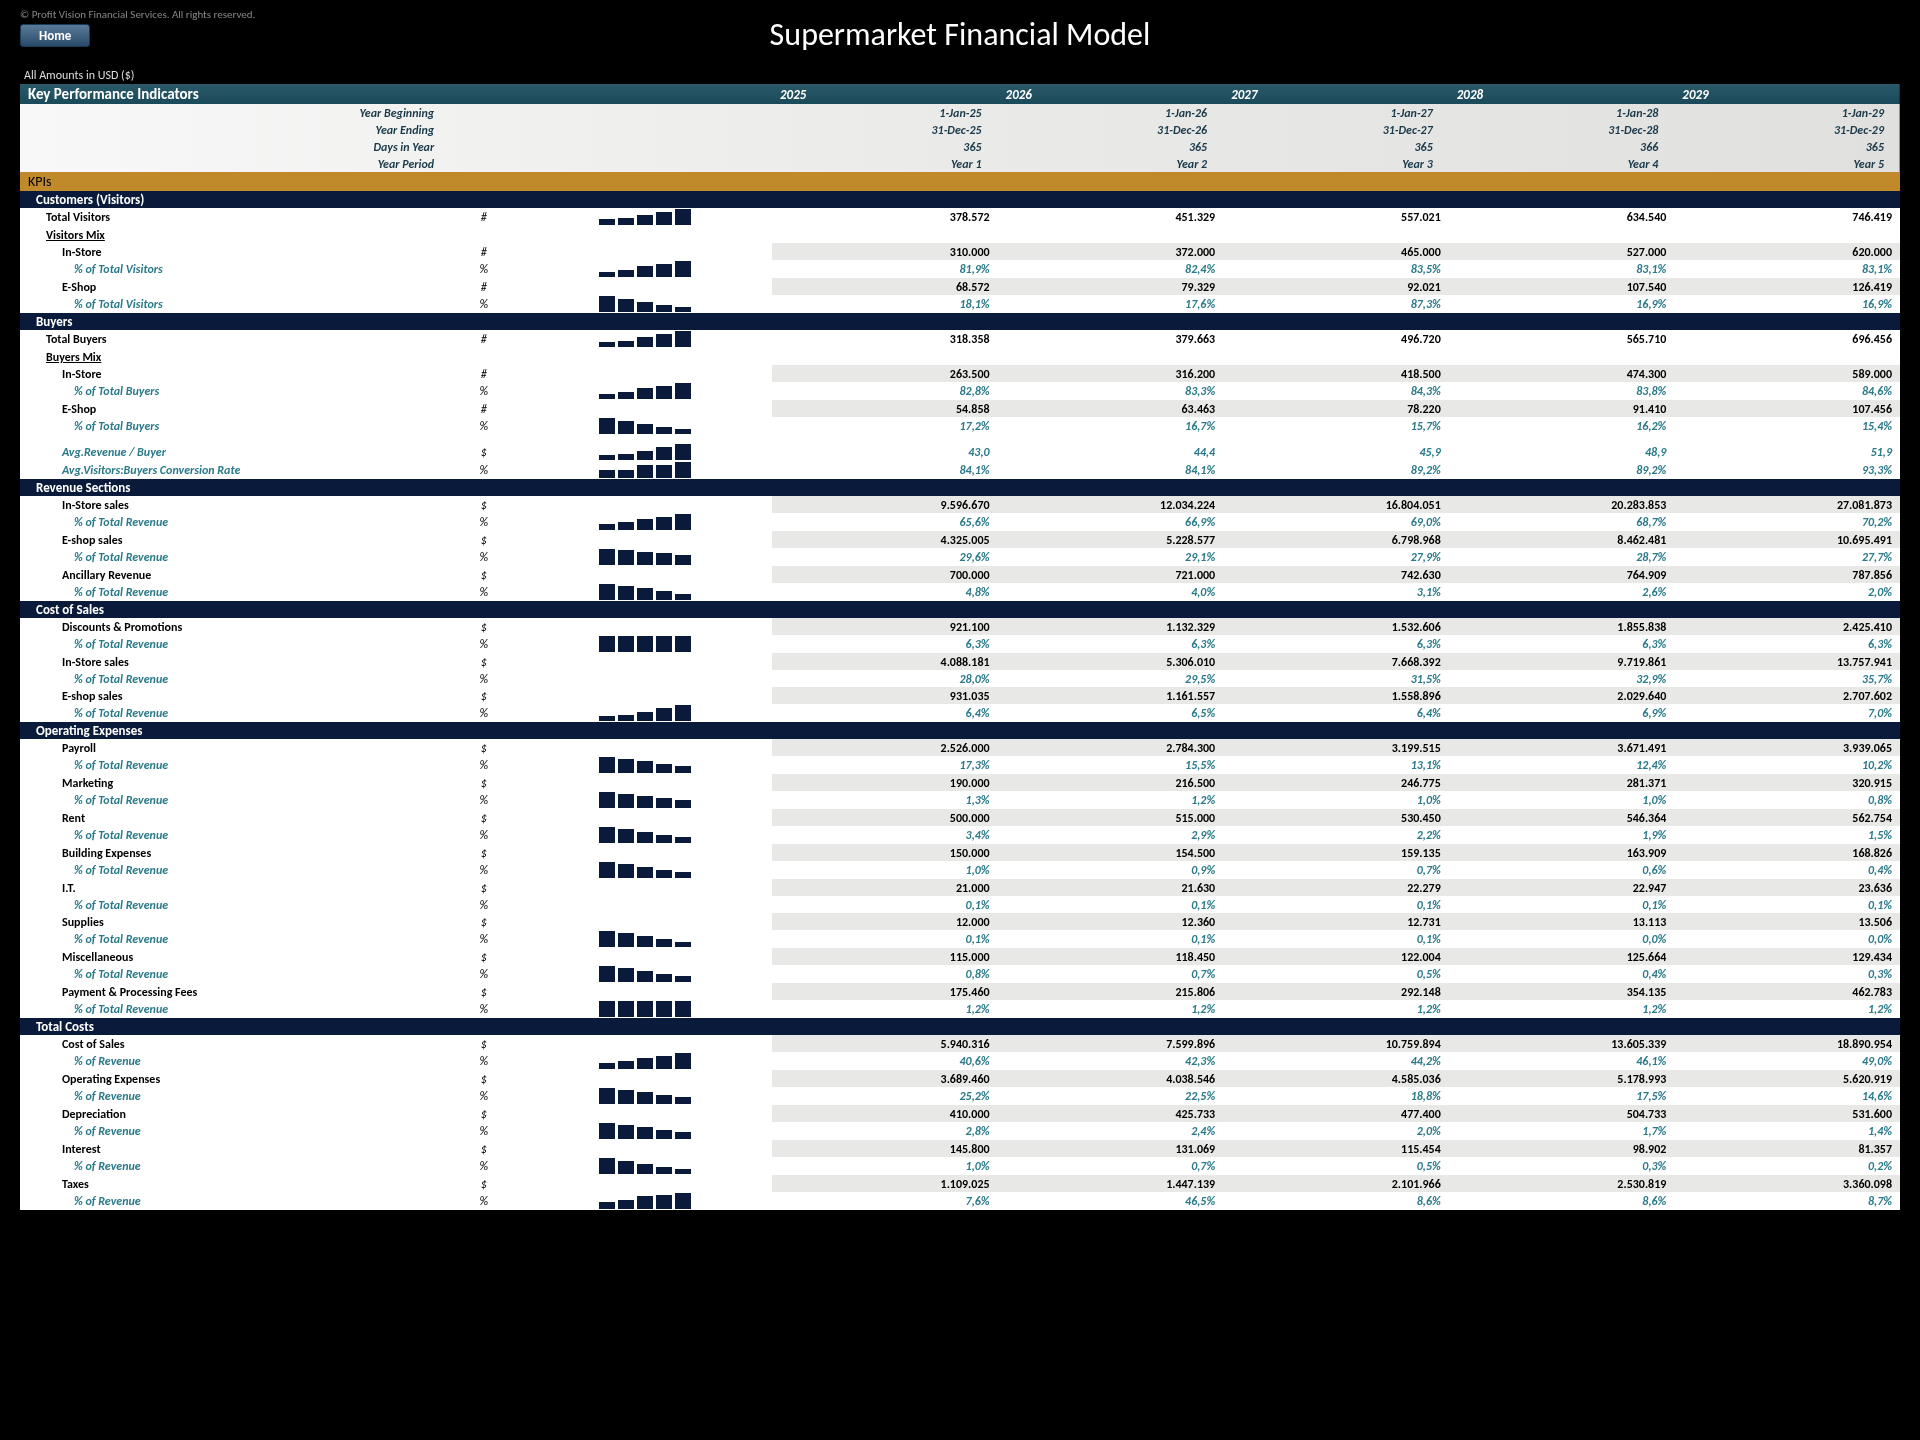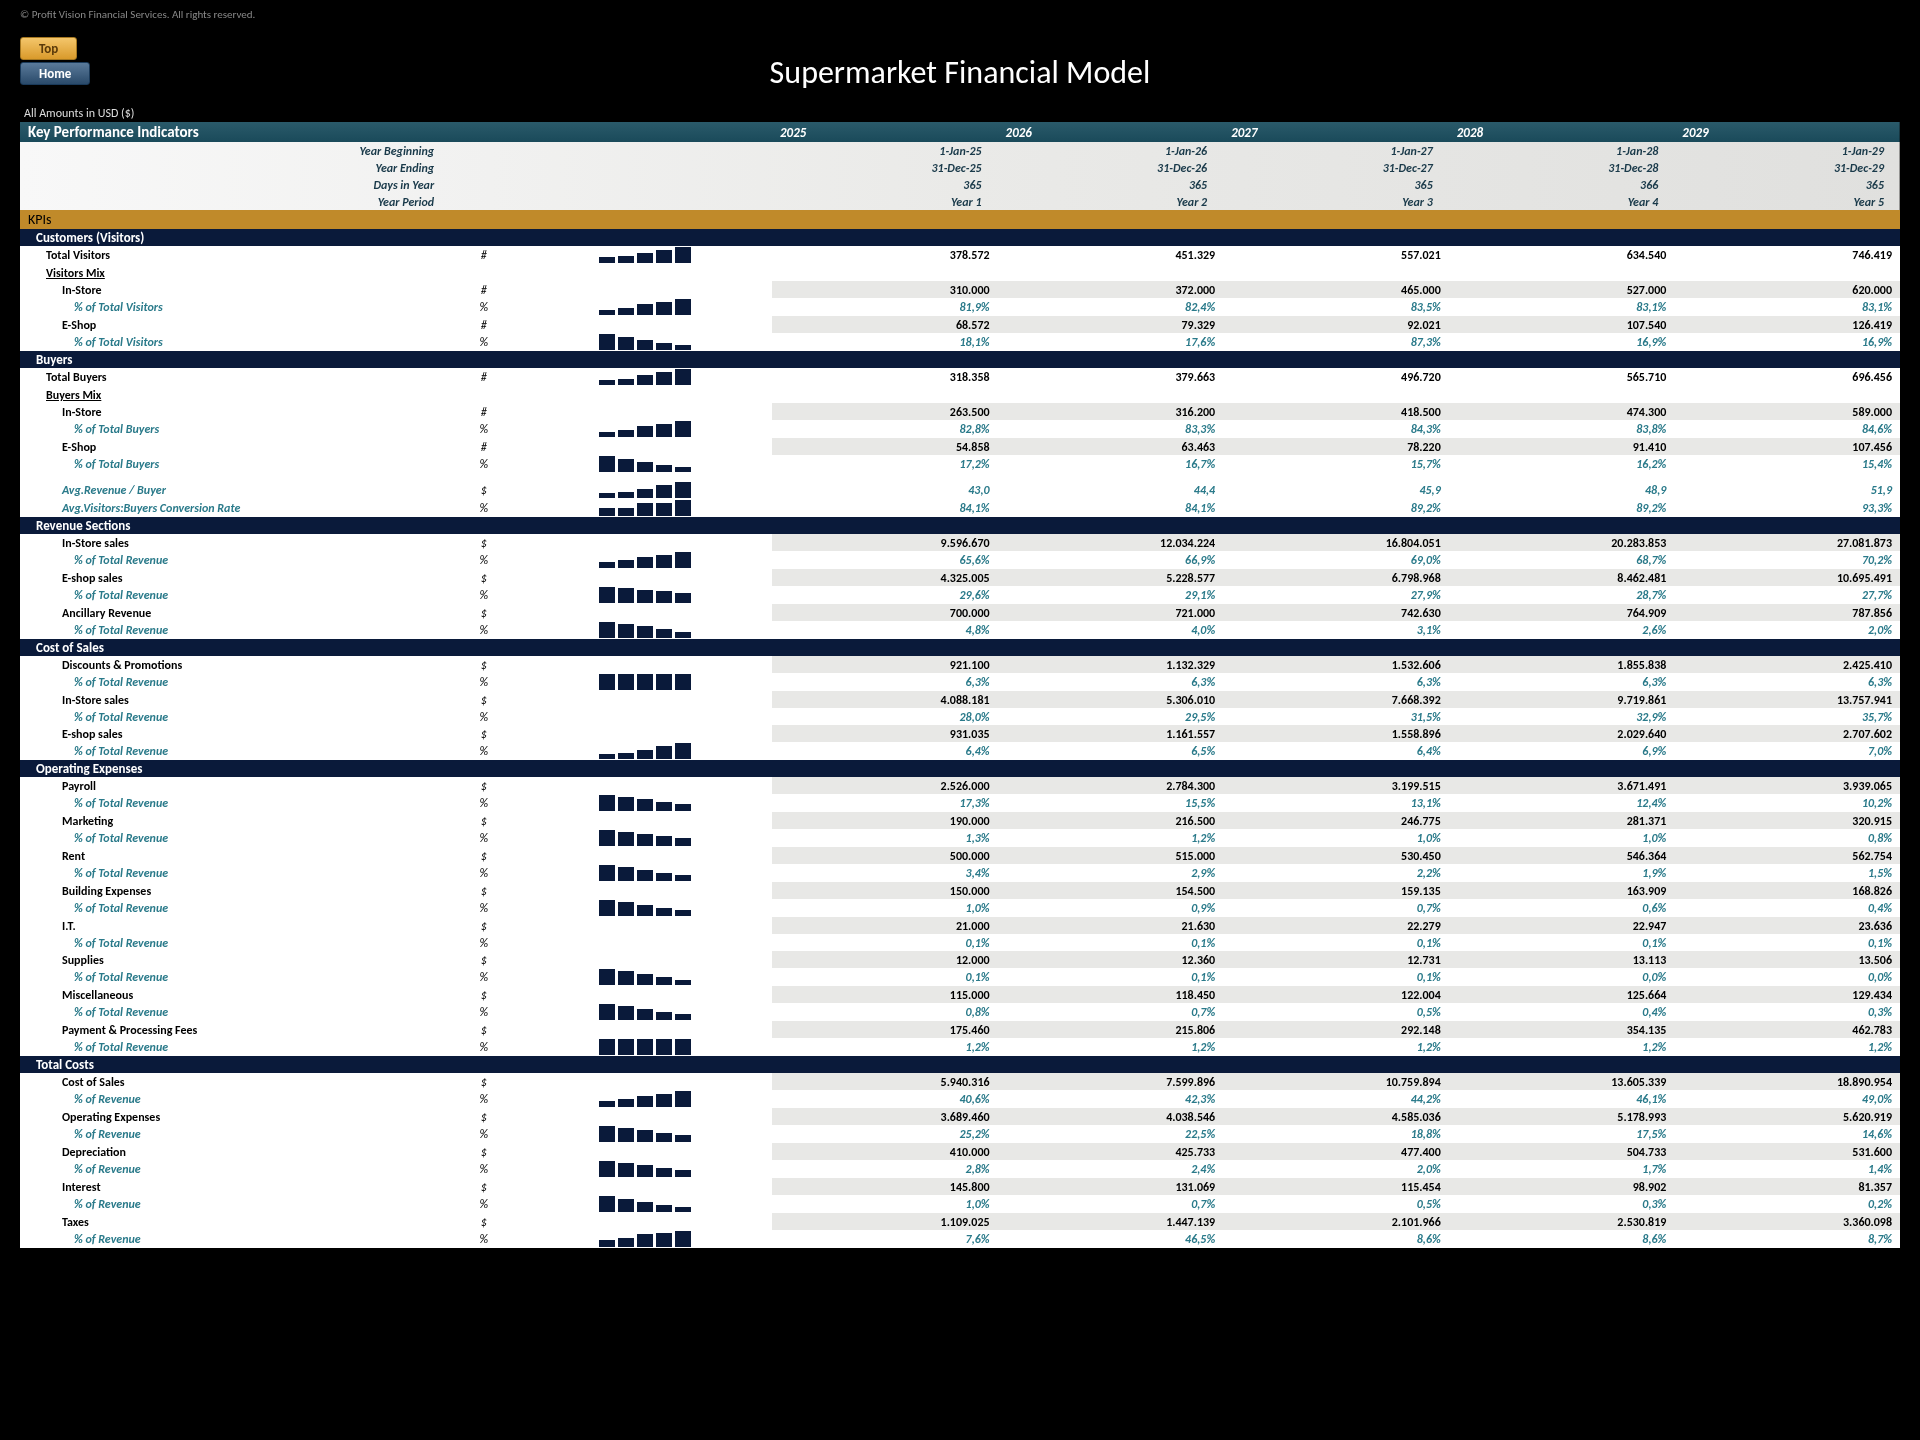--- a/index.html
+++ b/index.html
@@ -1,18 +1,18 @@
 <!DOCTYPE html>
 <html><head>
 <meta charset="utf-8">
 <style>
 *{margin:0;padding:0;box-sizing:border-box}
 body{background:#000;font-family:Calibri,Arial,sans-serif;font-size:12px;color:#000}
 .page{width:1920px;height:1440px;background:#000;padding:8px 20px 20px 20px;position:relative}
-.copy{color:#888;font-size:11px;margin-bottom:16px}
+.copy{color:#888;font-size:11px;margin-bottom:3px}
 .btn{display:inline-block;padding:3px 18px;border-radius:3px;font-size:13px;margin-bottom:2px;cursor:pointer;font-weight:bold}
 .btn-top{background:linear-gradient(#f4c66b,#d99a2b);color:#5a3a0a;border:1px solid #a67820}
 .btn-home{background:linear-gradient(#5a7a9a,#2a4a6a);color:#fff;border:1px solid #1a3a5a}
 .title{color:#fff;font-size:32px;text-align:center;margin:-34px 0 14px 0;font-weight:300}
 .amounts{color:#ddd;font-size:12px;margin:6px 0 2px 4px}
 table{width:100%;border-collapse:collapse;table-layout:fixed}
 td{padding:1px 8px;height:17px;white-space:nowrap;overflow:hidden}
 .c-label{width:340px}
 .c-unit{width:60px;text-align:center;font-style:italic}
 .c-spark{width:200px}
@@ -35,21 +35,20 @@
 .pct{font-weight:bold;font-style:italic;color:#2a7a8a;text-align:right}
 .shaded{background:#e8e8e6}
 .blk{display:inline-block;background:#0a1a3a;vertical-align:bottom;margin-right:3px}
 .spark{text-align:center}
 </style>
 </head>
 <body>
 
 <div class="page">
 <div class="copy">© Profit Vision Financial Services. All rights reserved.</div>
-<div><span class="btn btn-top">Top</span></div>
 <div><span class="btn btn-home">Home</span></div>
 <div class="title">Supermarket Financial Model</div>
 <div class="amounts">All Amounts in  USD ($)</div>
 <table>
 <colgroup>
         <col class="c-label">
         <col class="c-unit">
         <col class="c-spark">
         <col class="c-y">
         <col class="c-y">

